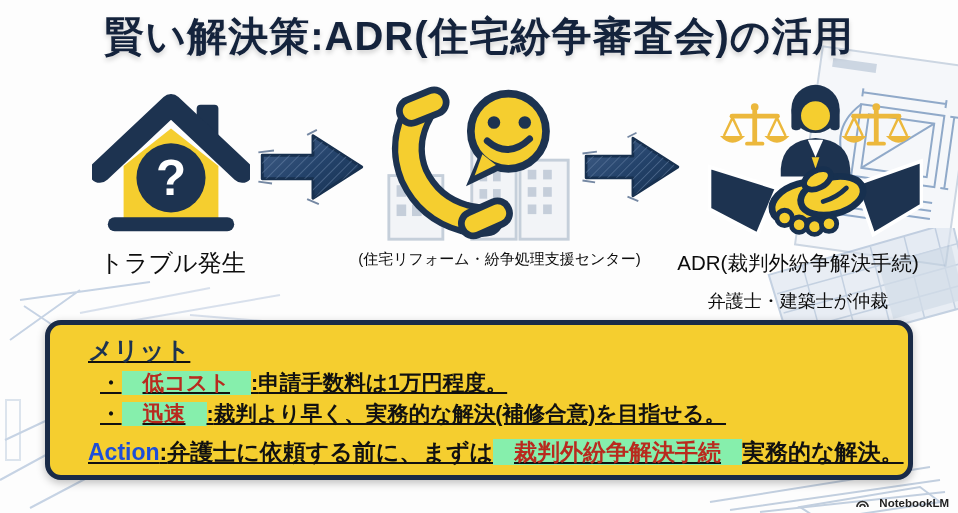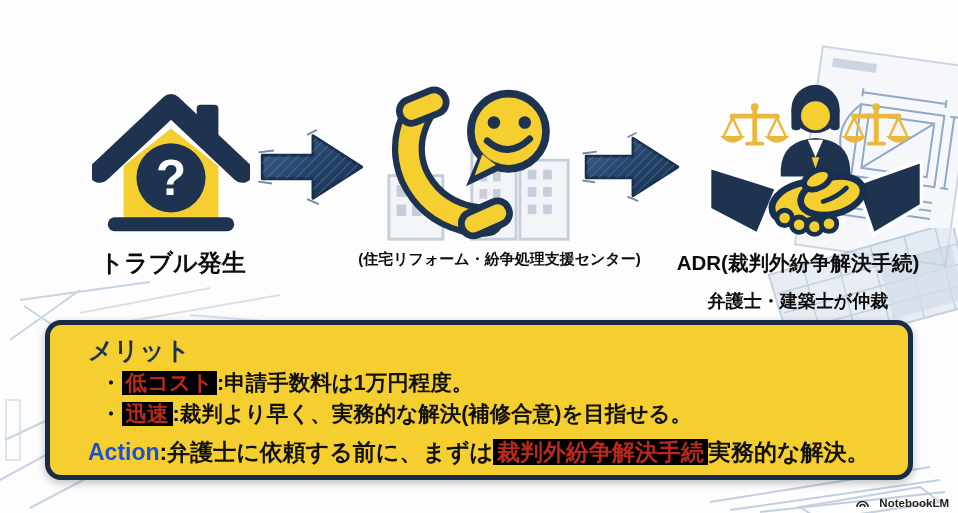--- a/index.html
+++ b/index.html
@@ -10,37 +10,38 @@
     color:#111;
   }
   .abs{position:absolute;}
   
   .title{
     left:0;right:0;top:9px;text-align:center;
     font-size:40px;font-weight:800;color:#14233c;letter-spacing:1px;
     text-shadow:0 3px 5px rgba(0,0,0,0.18);white-space:nowrap;
   }
   
-  .step-label{font-weight:700;color:#0d0d0d;text-align:center;white-space:nowrap;}
+  .step-label{font-weight:400;color:#0d0d0d;text-align:center;white-space:nowrap;}
   .lbl1{left:55px;top:247px;width:235px;font-size:24px;}
   .lbl2{left:322px;top:248px;width:355px;font-size:23px;}
   .lbl2 .sub{font-size:15px;margin-top:2px;}
   .lbl3{left:648px;top:249px;width:300px;font-size:20.5px;}
   .lbl3 .sub{font-size:18px;margin-top:12px;}
   
   .merit-box{
     left:45px;top:320px;width:868px;height:160px;box-sizing:border-box;
     background:#f5ce2f;border:5px solid #1a2b47;border-radius:16px;
     box-shadow:0 3px 8px rgba(0,0,0,0.25);
     padding:9px 22px 6px 22px;
+    text-decoration:underline;
   }
   .merit-heading{font-size:25px;font-weight:800;color:#1d3350;margin:0 0 1px 16px;}
   .merit-line{font-size:21.5px;font-weight:700;color:#111;margin-left:28px;line-height:1.44;white-space:nowrap;}
   .action-line{font-size:23px;font-weight:800;color:#111;margin:7px 0 0 16px;white-space:nowrap;}
-  .hl{background:#000000;color:#b92a1e;padding:0 4px;}
+  .hl{background:#86efac;color:#b92a1e;padding:0 21px;}
   .red{color:#1d4ed8;}
   
   .watermark{right:9px;bottom:4px;display:flex;align-items:center;gap:10px;
     font-size:11.5px;font-weight:600;color:#222;}
   .sketch{pointer-events:none;}
 </style>
 </head>
 <body>
 
 <div class="slide">
@@ -103,20 +104,21 @@
       <polygon points="120,40 195,32 198,88 125,95" fill="#b7c7da" opacity="0.7"></polygon>
     </g>
   </svg>
   <svg class="abs sketch" style="left:700px;top:462px" width="255" height="51" viewBox="0 0 255 51">
     <g stroke="#b4c4d8" stroke-width="2" fill="none" opacity="0.8">
       <path d="M10,40 L230,5 M30,48 L240,18 M60,50 L245,30"></path>
       <polygon points="100,45 220,25 240,40 120,58"></polygon>
     </g>
   </svg>
 
+  <div class="abs title">賢い解決策:ADR(住宅紛争審査会)の活用</div>
 
   <svg class="abs" style="left:92px;top:90px" width="158" height="152" viewBox="0 0 160 152">
     <rect x="106" y="14" width="22" height="40" rx="4" fill="#1d3350"></rect>
     <path d="M8,82 L80,14 L152,82" fill="none" stroke="#1d3350" stroke-width="22" stroke-linecap="round" stroke-linejoin="round"></path>
     <path d="M32,76 L80,38 L128,76 L128,132 L32,132 Z" fill="#f5ce2f"></path>
     <rect x="16" y="128" width="128" height="14" rx="7" fill="#1d3350"></rect>
     <circle cx="80" cy="88" r="35" fill="#1d3350"></circle>
     <text x="80" y="105" text-anchor="middle" font-size="50" font-weight="bold" fill="#ffffff">?</text>
   </svg>
 

